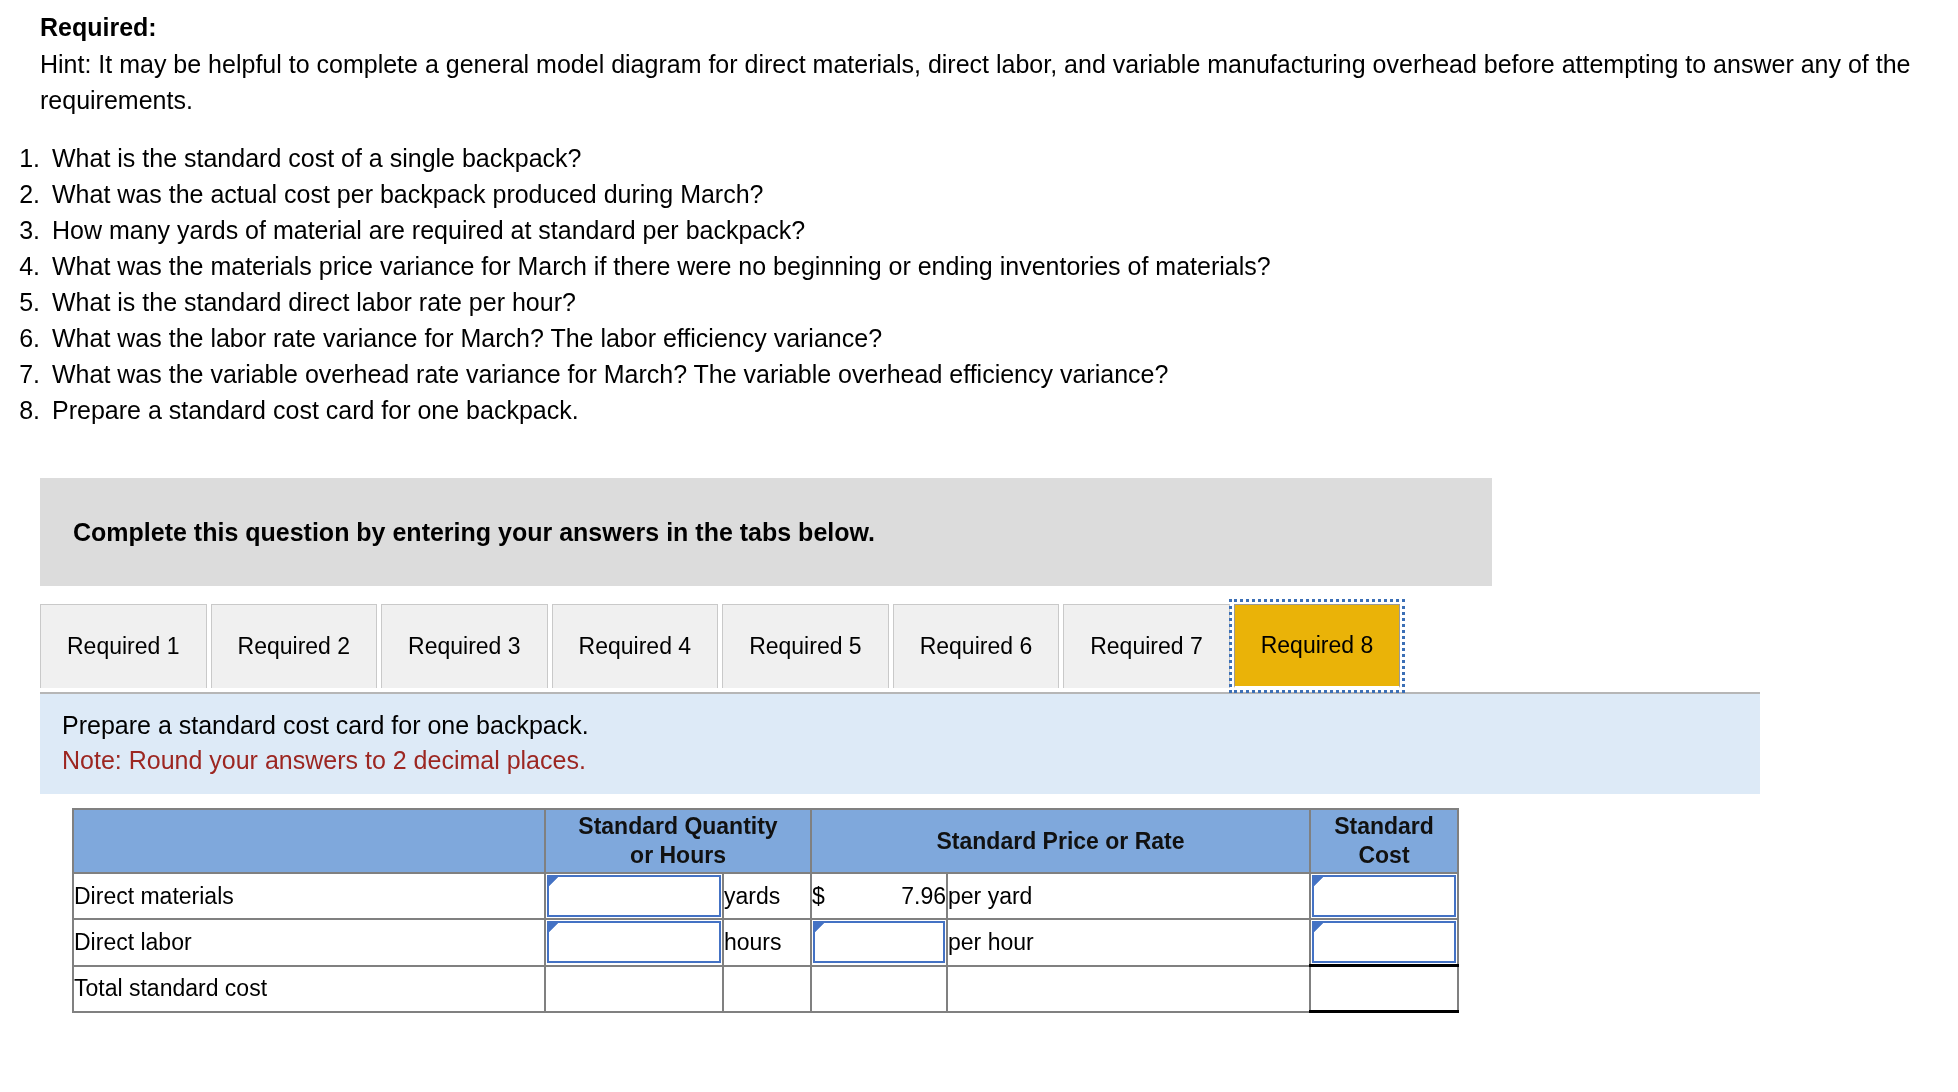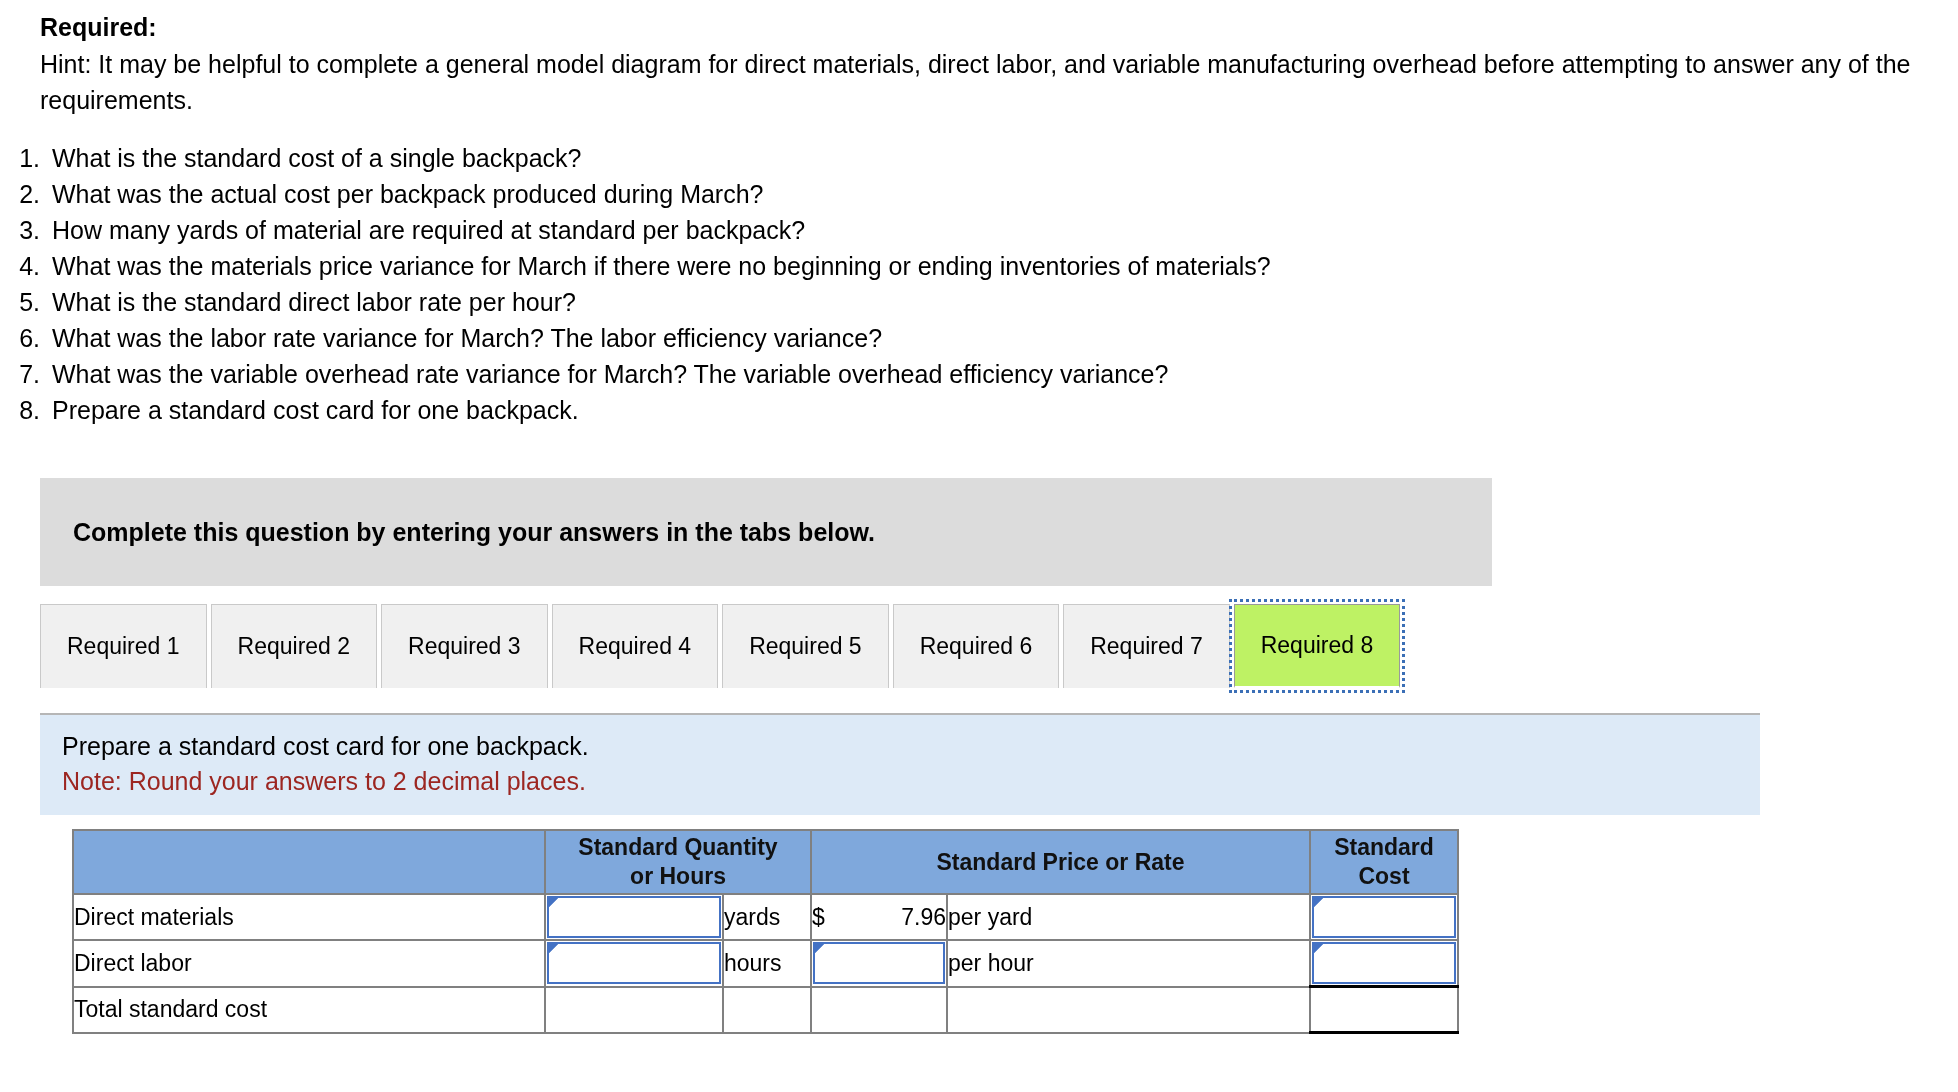--- a/index.html
+++ b/index.html
@@ -67,21 +67,21 @@
     font-weight: bold;
     font-size: 25px;
     padding-left: 33px;
   }
 
   
   .tabstrip {
     margin: 18px 0 0 40px;
     width: 1720px;
     position: relative;
-    height: 111px;
+    height: 90px;
     border-bottom: 2px solid #b6b6b6;
     box-sizing: border-box;
     display: flex;
     align-items: flex-start;
   }
   .tab {
     height: 84px;
     min-width: 160px;
     background: #f0f0f0;
     border: 1px solid #c9c9c9;
@@ -89,21 +89,21 @@
     margin-right: 4px;
     display: flex;
     align-items: center;
     justify-content: center;
     font-size: 23px;
     padding: 0 26px;
     box-sizing: border-box;
     color: #000;
   }
   .tab.active {
-    background: #bef264;
+    background: #eab308;
     border: 1px solid #9a9a9a;
     border-bottom: 2px solid #ffffff;
     outline: 3px dotted #3b6fb6;
     outline-offset: 2px;
     position: relative;
     z-index: 3;
   }
 
   
   .instr {

